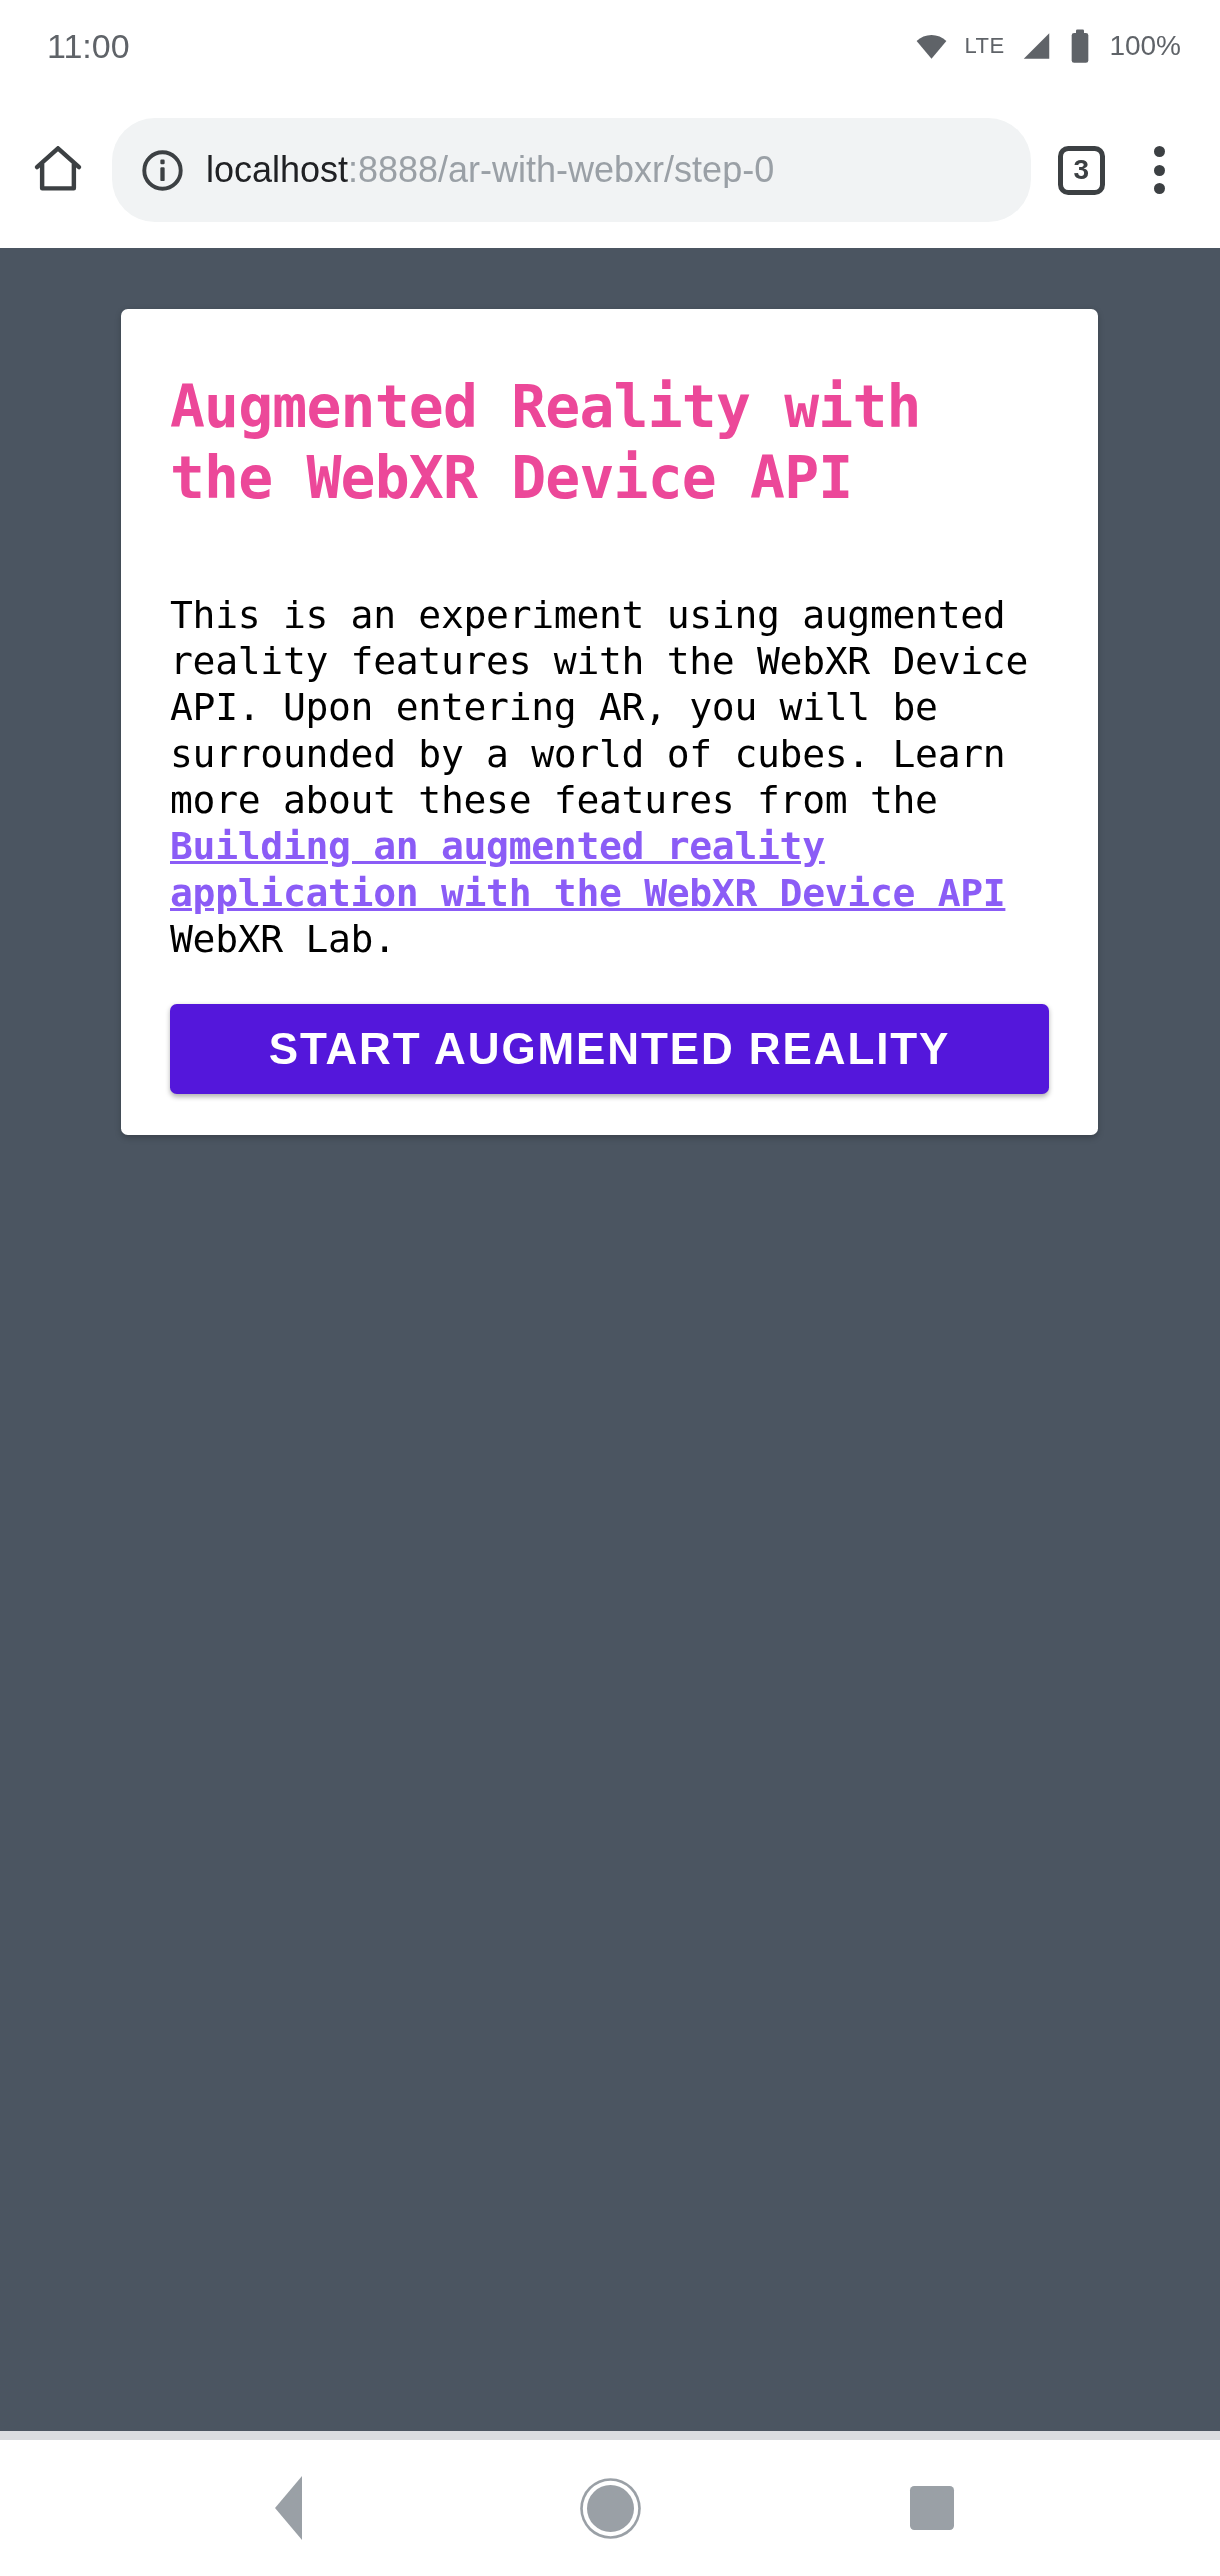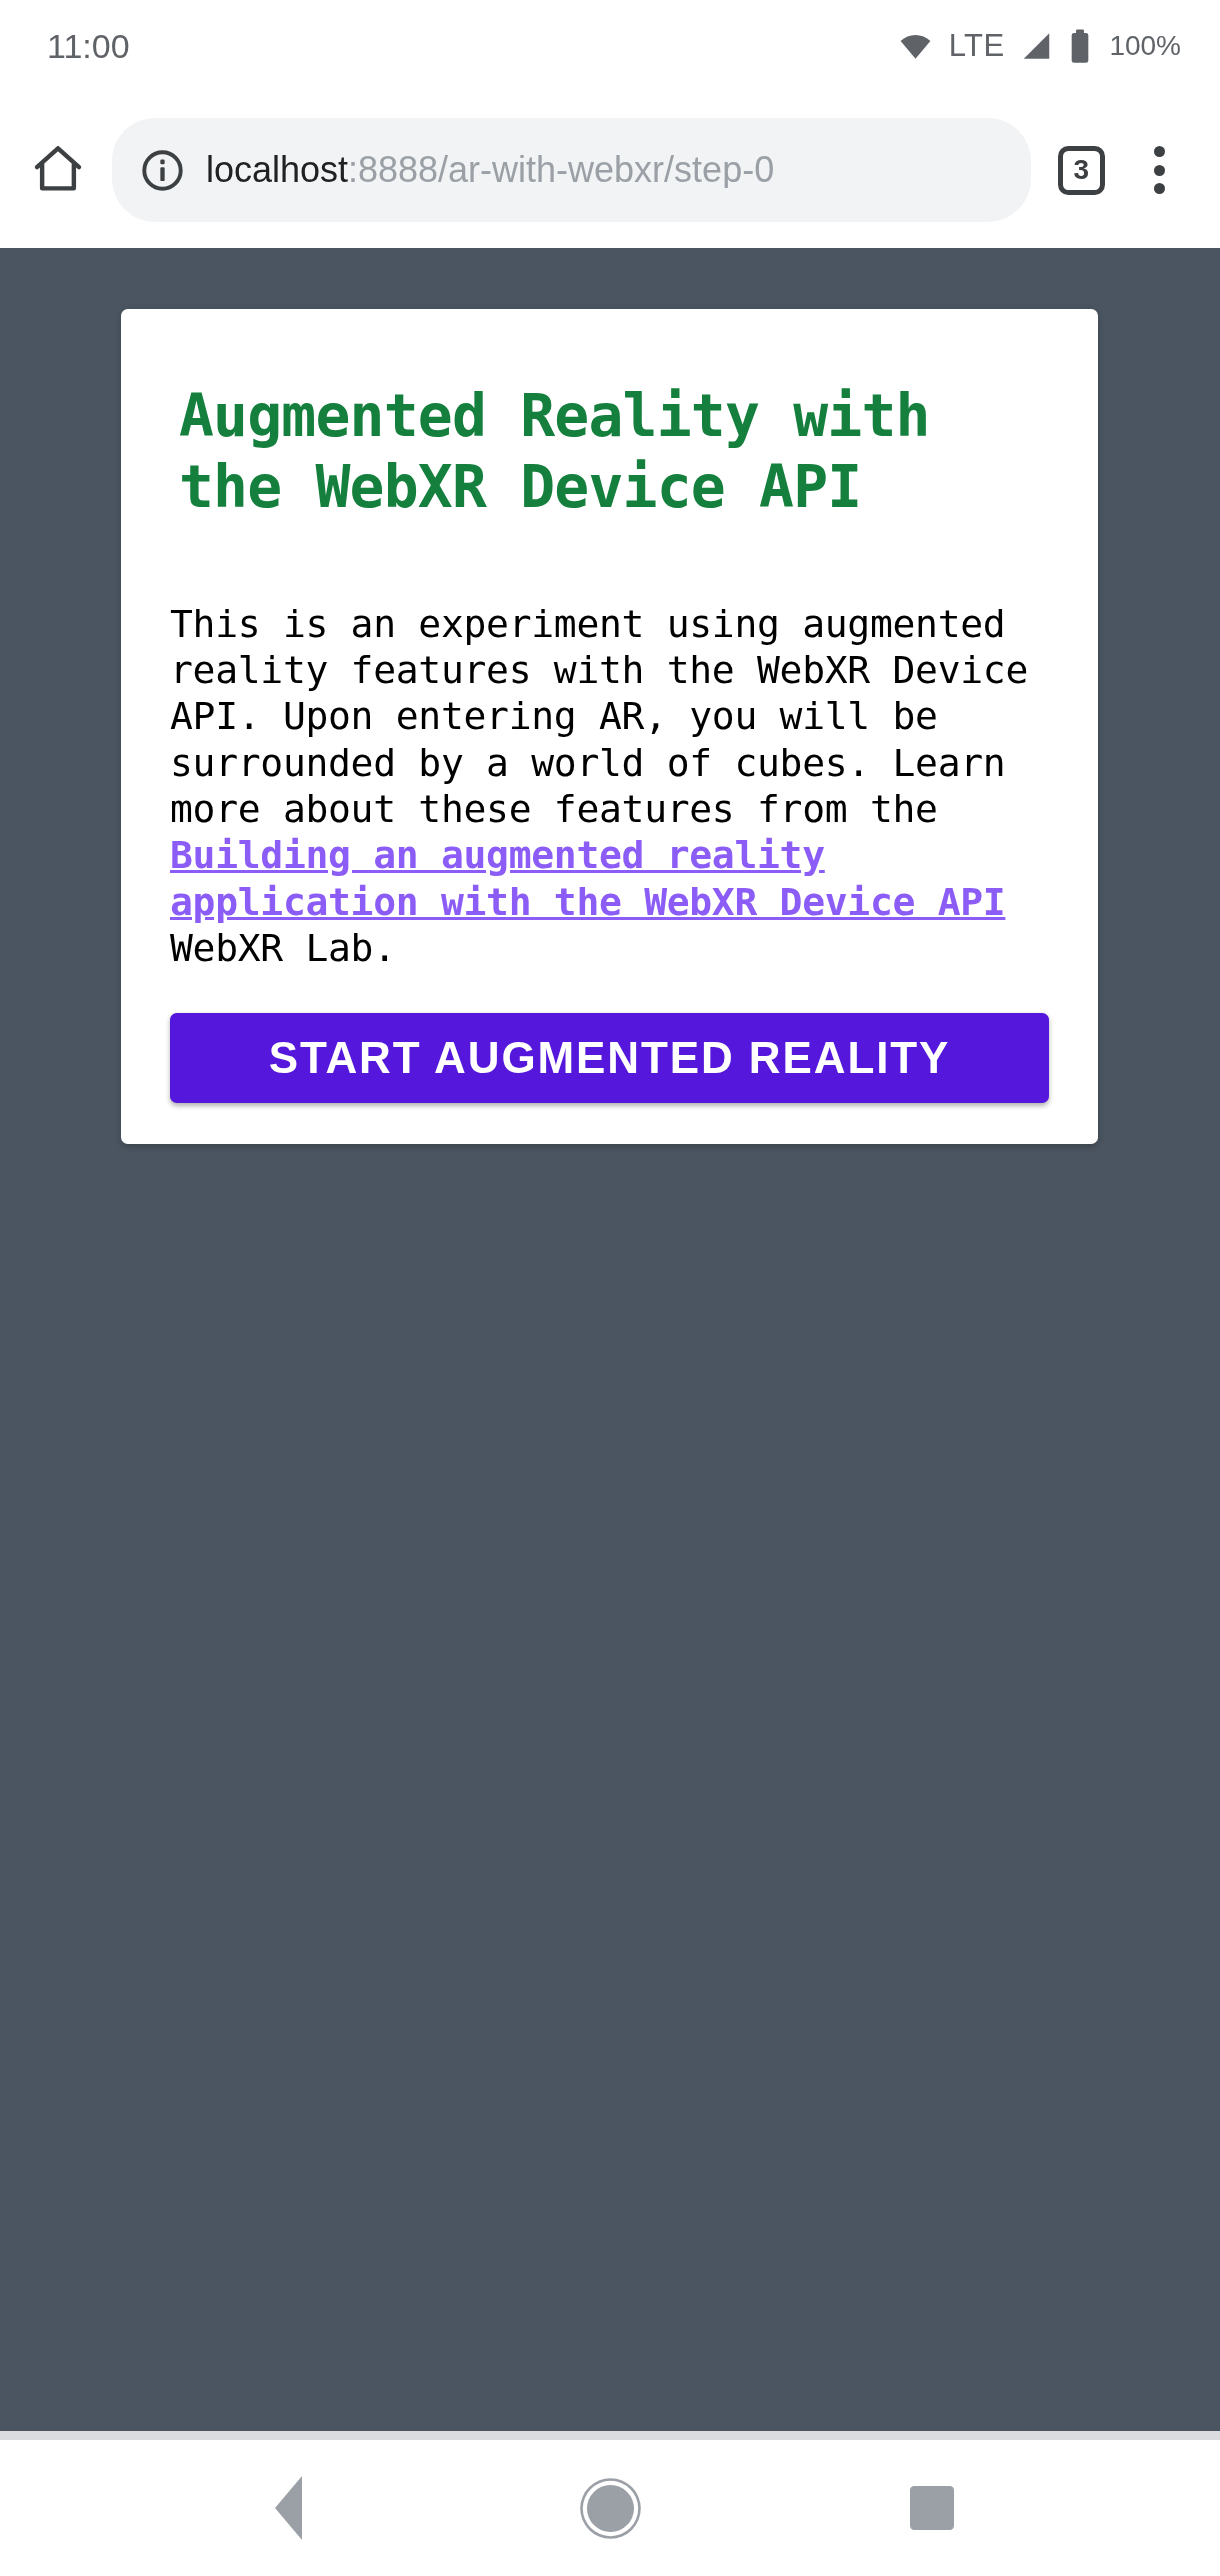--- a/index.html
+++ b/index.html
@@ -32,21 +32,21 @@
     letter-spacing: 0px;
     font-family: "Liberation Sans", sans-serif;
   }
   .status-right {
     display: flex;
     align-items: center;
     gap: 13.6px;
   }
   .status-right svg { display: block; }
   .lte-label {
-    font-size: 31px;
+    font-size: 22px;
     color: #5f6368;
     letter-spacing: 0.4px;
   }
   .battery-pct {
     font-size: 28px;
     color: #5f6368;
     margin-left: 5.1px;
   }
 
   
@@ -156,22 +156,22 @@
     border-radius: 6.8px;
     box-shadow: 0 2.5px 6px rgba(0,0,0,0.22);
     padding: 63px 49px 41px 49px;
     box-sizing: border-box;
   }
   .card-title {
     font-family: "DejaVu Sans Mono", "Liberation Mono", monospace;
     font-weight: bold;
     font-size: 58px;
     line-height: 1.22;
-    color: #15803d;
-    margin: 9px;
+    color: #ec4899;
+    margin: 0;
     letter-spacing: -0.8px;
   }
   .card-body {
     font-family: "DejaVu Sans Mono", "Liberation Mono", monospace;
     font-size: 38px;
     line-height: 1.22;
     color: #000000;
     margin: 78px 0 0 0;
     letter-spacing: -0.3px;
   }

